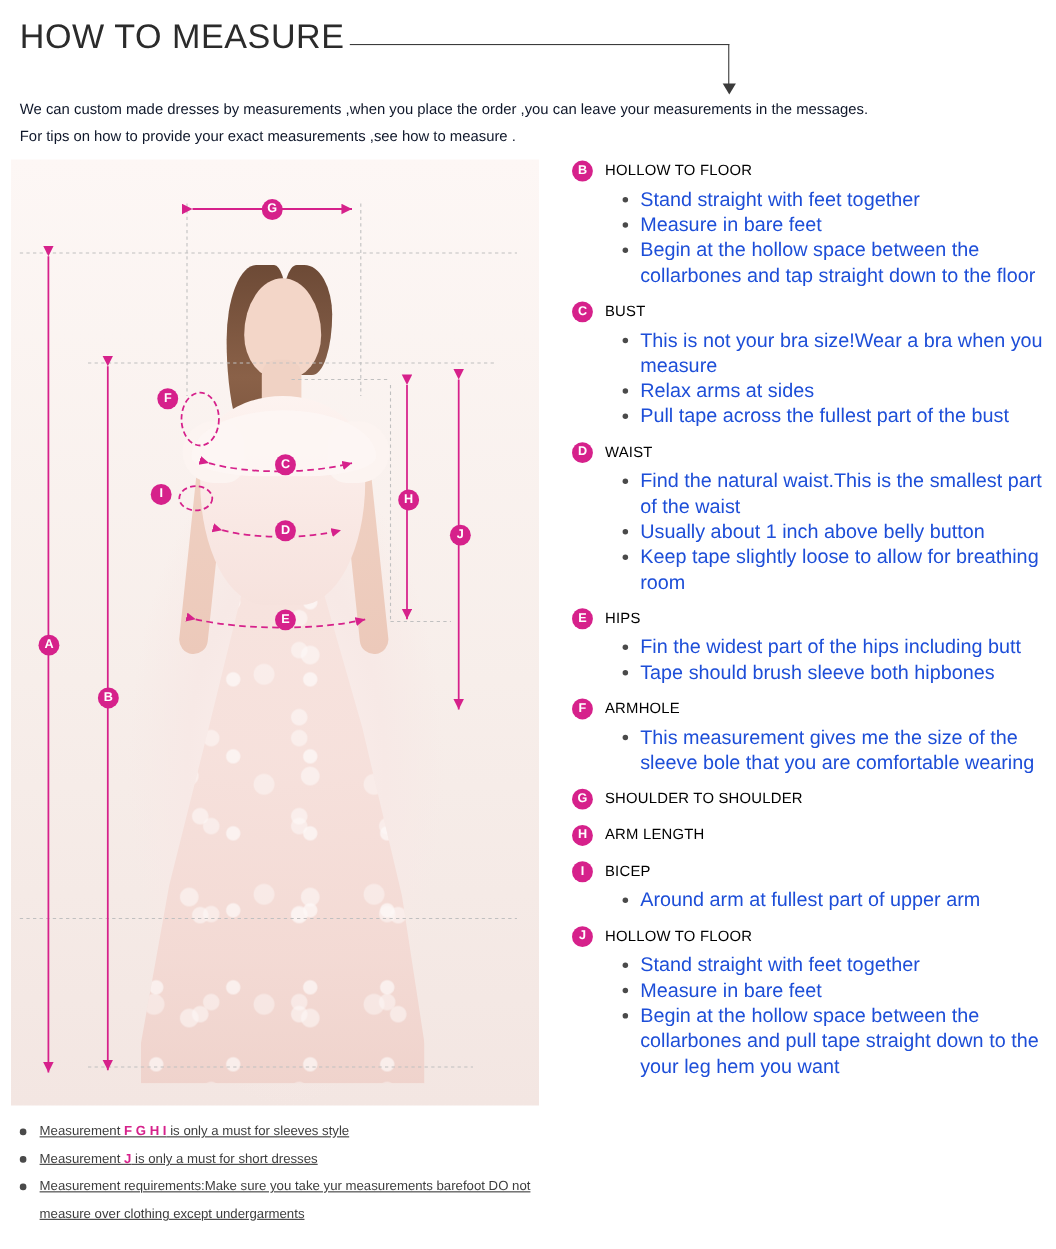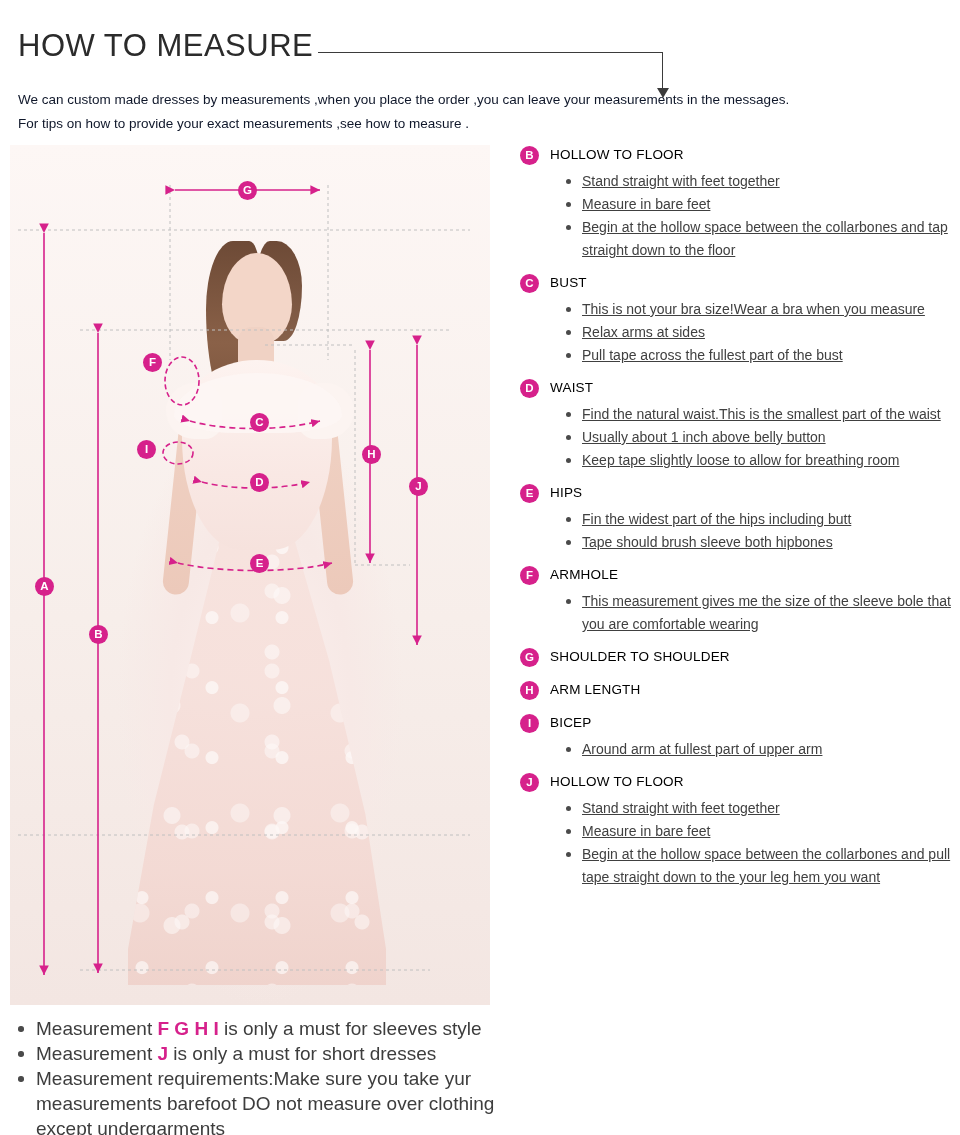--- a/index.html
+++ b/index.html
@@ -12,21 +12,21 @@
     position: relative;
     width: 960px;
     height: 1135px;
     background: #ffffff;
     overflow: hidden;
   }
 
   
   .header {
     position: absolute;
-    left: 18px; top: 28px;
+    left: 18px; top: 16px;
     width: 660px; height: 52px;
   }
   .header-title {
     position: absolute;
     left: 0; top: 0;
     font-size: 31px;
     font-weight: 400;
     letter-spacing: 0.5px;
     color: #2b2b2b;
     white-space: nowrap;
@@ -226,49 +226,49 @@
     letter-spacing: .2px;
     white-space: nowrap;
   }
   ul.bullets {
     margin: 0;
     padding: 0 0 0 46px;
     list-style: none;
   }
   ul.bullets li {
     position: relative;
-    font-size: 14px;
-    color: #404040;
+    font-size: 18px;
+    color: #1d4ed8;
     line-height: 23px;
     padding-left: 16px;
     margin-bottom: 0px;
-    text-decoration: underline;
   }
   ul.bullets li::before {
     content: "";
     position: absolute;
     left: 0; top: 9px;
     width: 5px; height: 5px;
     border-radius: 50%;
     background: #4a4a4a;
   }
 
   
   .notes {
     position: absolute;
     left: 18px; top: 1016px;
     width: 480px;
   }
   .notes li {
     position: relative;
-    font-size: 19px;
+    font-size: 12px;
     color: #3d3d3d;
     line-height: 25px;
     padding-left: 18px;
     list-style: none;
+    text-decoration: underline;
   }
   .notes ul { margin: 0; padding: 0; }
   .notes li::before {
     content: "";
     position: absolute;
     left: 0; top: 10px;
     width: 5.5px; height: 5.5px;
     border-radius: 50%;
     background: #4a4a4a;
   }

